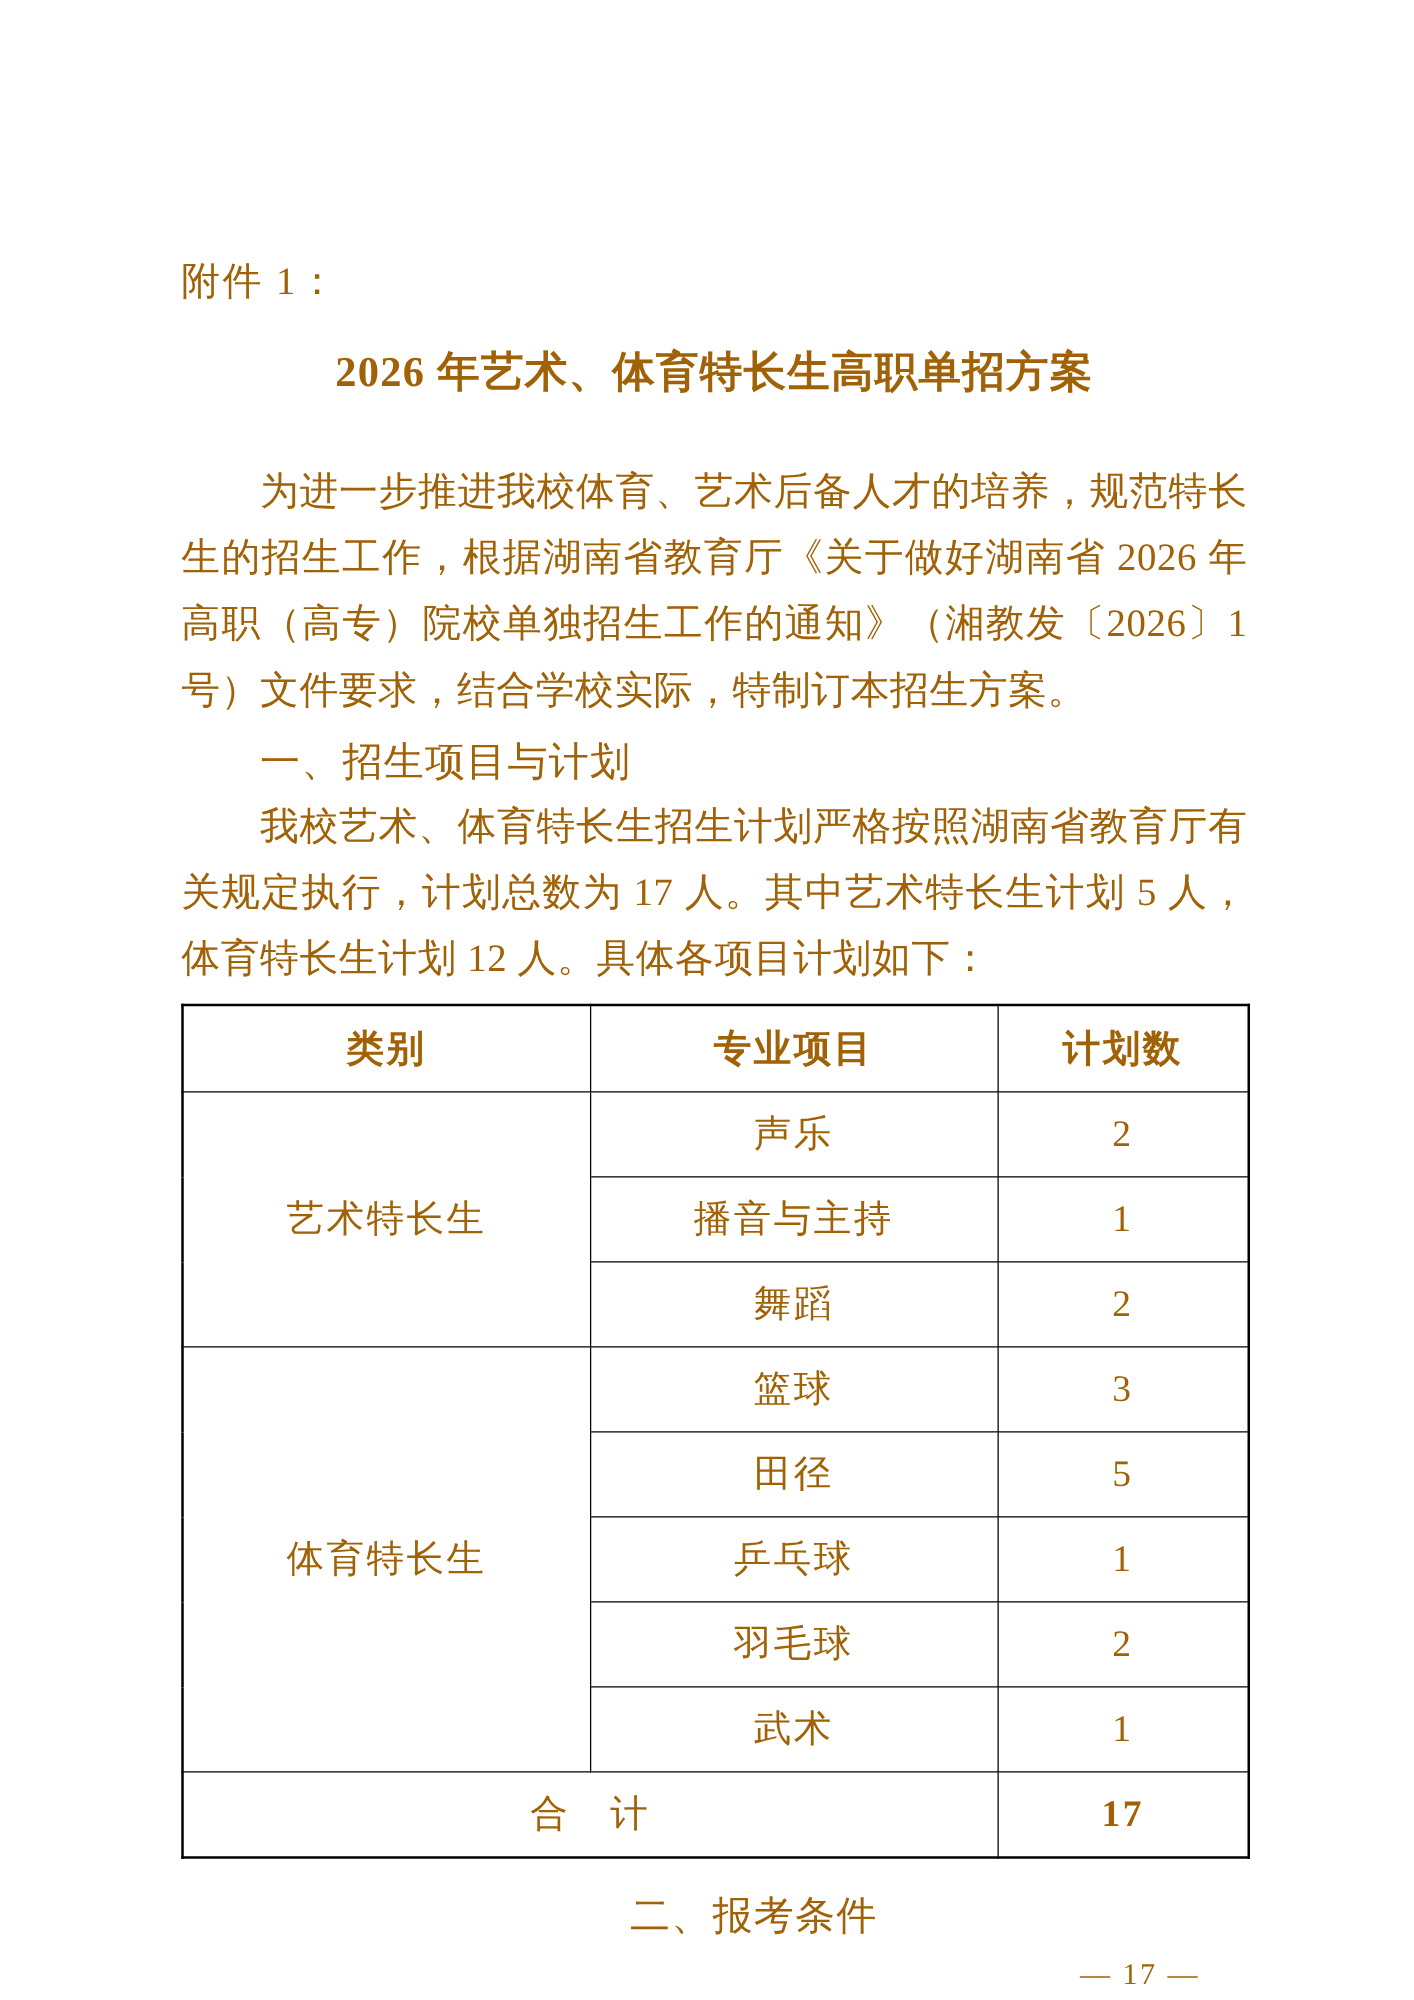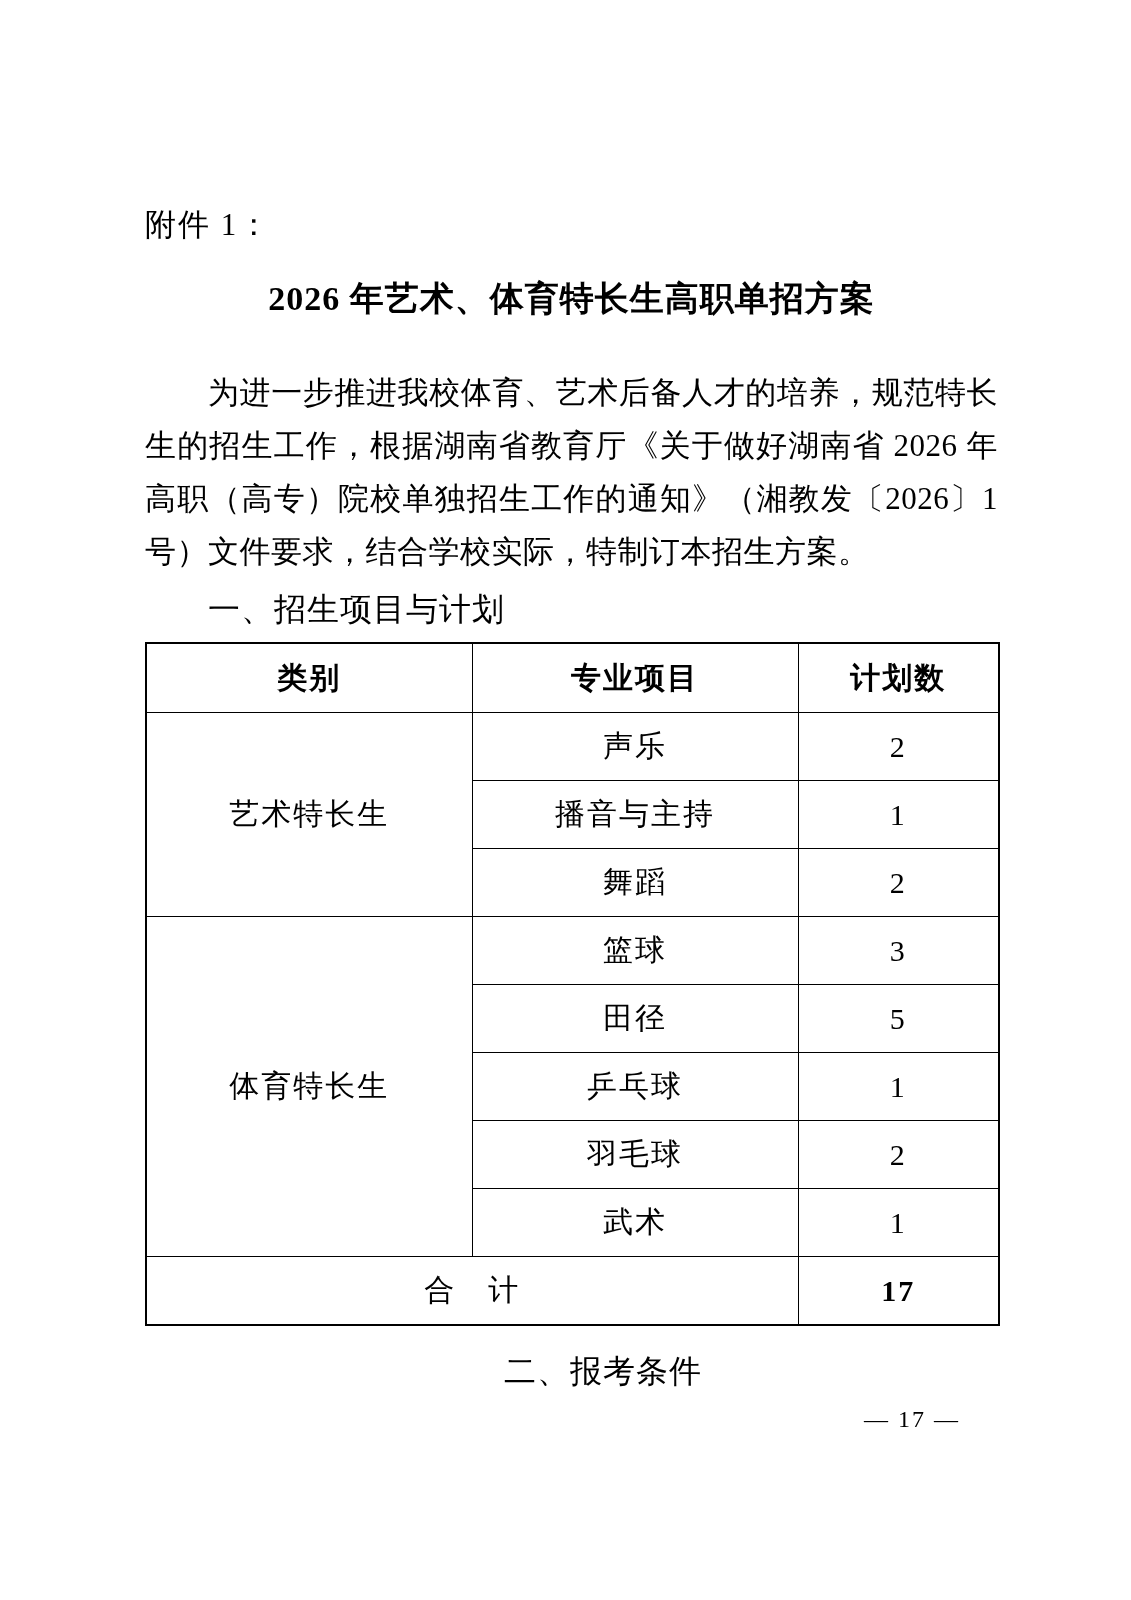--- a/index.html
+++ b/index.html
@@ -5,21 +5,21 @@
   html, body {
     margin: 0;
     padding: 0;
     background: #ffffff;
   }
   .page {
     position: relative;
     width: 1131px;
     height: 1600px;
     background: #ffffff;
-    color: #000000;
+    color: #a16207;
     font-family: "Liberation Serif", serif;
     overflow: hidden;
     border-radius: 30px;
   }
   .content {
     position: absolute;
     left: 145px;
     top: 0;
     width: 853px;
   }
@@ -100,20 +100,21 @@
   <div class="content">
 
     <div class="attachment-label">附件 1：</div>
 
     <div class="doc-title">2026 年艺术、体育特长生高职单招方案</div>
 
     <div class="para p-intro">为进一步推进我校体育、艺术后备人才的培养，规范特长生的招生工作，根据湖南省教育厅《关于做好湖南省 2026 年高职（高专）院校单独招生工作的通知》（湘教发〔2026〕1 号）文件要求，结合学校实际，特制订本招生方案。</div>
 
     <div class="h-section h-sec1">一、招生项目与计划</div>
 
+    <div class="para p-sec1">我校艺术、体育特长生招生计划严格按照湖南省教育厅有关规定执行，计划总数为 17 人。其中艺术特长生计划 5 人，体育特长生计划 12 人。具体各项目计划如下：</div>
 
     <table class="plan">
       <colgroup>
         <col style="width:326px">
         <col style="width:326px">
         <col style="width:201px">
       </colgroup>
       <thead>
         <tr>
           <th>类别</th>

